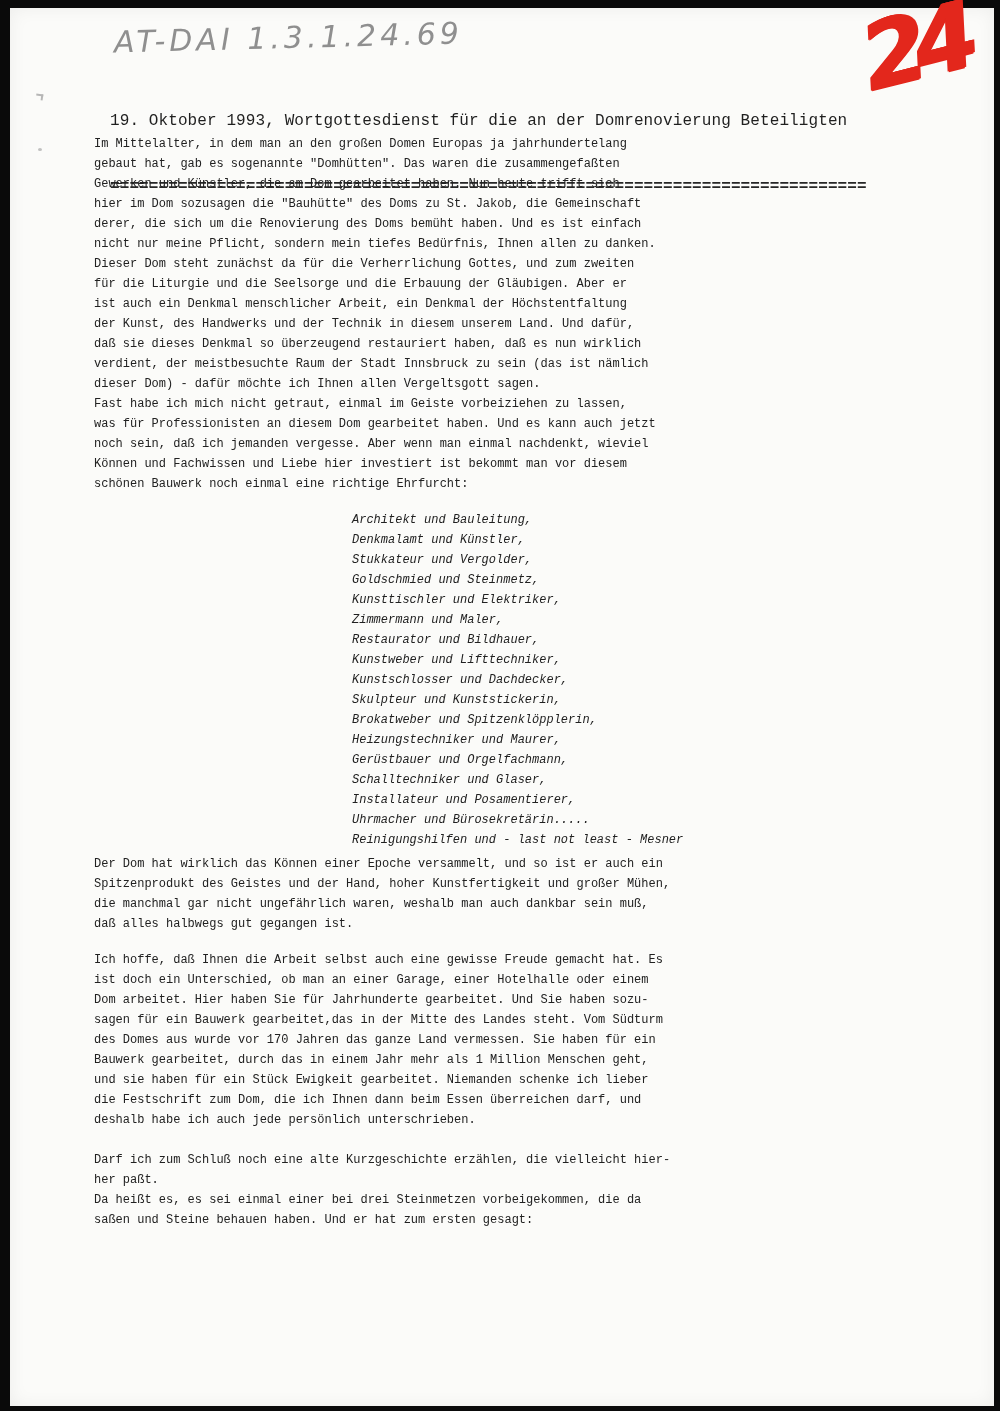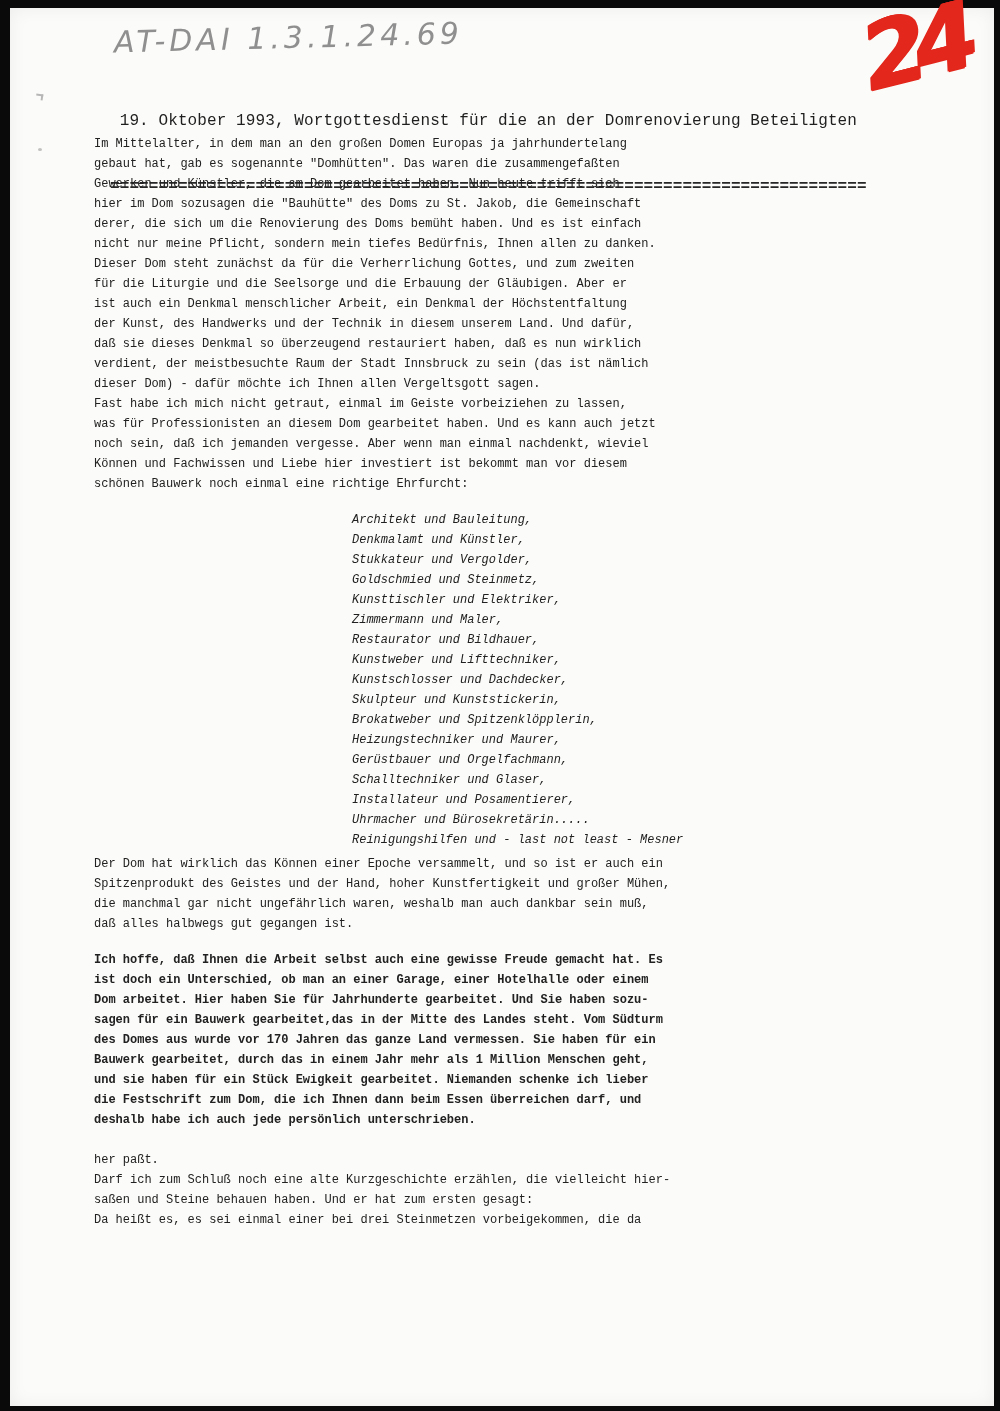--- a/index.html
+++ b/index.html
@@ -42,35 +42,35 @@
     text-shadow: 2px 0 0 currentColor, 0 1px 0 currentColor, -1px 0 0 currentColor;
   }
   .doc-header {
     position: absolute;
     left: 100px; top: 58px;
     color: #1f1f1f;
     font-size: 16px;
     line-height: 22px;
     white-space: pre;
   }
-  .doc-title { letter-spacing: 0.1px; text-align: center; }
+  .doc-title { letter-spacing: 0.1px; }
   .title-underline { letter-spacing: 0.1px; font-weight: 700; color: #262626; }
   .doc-body {
     position: absolute;
     left: 84px; top: 126px;
     width: 800px;
     color: #212121;
     font-size: 12px;
     line-height: 20px;
   }
   .tblock { white-space: pre; }
   .tblock .line { white-space: pre; min-height: 20px; }
   .professions { margin-top: 16px; margin-left: 258px; font-style: italic; }
   .para-epoch { margin-top: 4px; }
-  .para-hope { margin-top: 16px; font-weight: bold; }
+  .para-hope { margin-top: 16px; }
   .para-closing { margin-top: 20px; }
   .pencil-mark-1 {
     position: absolute;
     left: 26px; top: 86px;
     width: 7px; height: 6px;
     border-top: 2px solid #9a9a9a;
     border-right: 2px solid #9a9a9a;
     transform: rotate(8deg);
     opacity: 0.7;
   }
@@ -102,16 +102,16 @@
 
   <div class="doc-body">
     <div class="tblock para-intro"><div class="line">Im Mittelalter, in dem man an den großen Domen Europas ja jahrhundertelang</div><div class="line">gebaut hat, gab es sogenannte "Domhütten". Das waren die zusammengefaßten</div><div class="line">Gewerken und Künstler, die am Dom gearbeitet haben. Nun heute trifft sich</div><div class="line">hier im Dom sozusagen die "Bauhütte" des Doms zu St. Jakob, die Gemeinschaft</div><div class="line">derer, die sich um die Renovierung des Doms bemüht haben. Und es ist einfach</div><div class="line">nicht nur meine Pflicht, sondern mein tiefes Bedürfnis, Ihnen allen zu danken.</div><div class="line">Dieser Dom steht zunächst da für die Verherrlichung Gottes, und zum zweiten</div><div class="line">für die Liturgie und die Seelsorge und die Erbauung der Gläubigen. Aber er</div><div class="line">ist auch ein Denkmal menschlicher Arbeit, ein Denkmal der Höchstentfaltung</div><div class="line">der Kunst, des Handwerks und der Technik in diesem unserem Land. Und dafür,</div><div class="line">daß sie dieses Denkmal so überzeugend restauriert haben, daß es nun wirklich</div><div class="line">verdient, der meistbesuchte Raum der Stadt Innsbruck zu sein (das ist nämlich</div><div class="line">dieser Dom) - dafür möchte ich Ihnen allen Vergeltsgott sagen.</div><div class="line">Fast habe ich mich nicht getraut, einmal im Geiste vorbeiziehen zu lassen,</div><div class="line">was für Professionisten an diesem Dom gearbeitet haben. Und es kann auch jetzt</div><div class="line">noch sein, daß ich jemanden vergesse. Aber wenn man einmal nachdenkt, wieviel</div><div class="line">Können und Fachwissen und Liebe hier investiert ist bekommt man vor diesem</div><div class="line">schönen Bauwerk noch einmal eine richtige Ehrfurcht:</div></div>
 
     <div class="tblock professions"><div class="line">Architekt und Bauleitung,</div><div class="line">Denkmalamt und Künstler,</div><div class="line">Stukkateur und Vergolder,</div><div class="line">Goldschmied und Steinmetz,</div><div class="line">Kunsttischler und Elektriker,</div><div class="line">Zimmermann und Maler,</div><div class="line">Restaurator und Bildhauer,</div><div class="line">Kunstweber und Lifttechniker,</div><div class="line">Kunstschlosser und Dachdecker,</div><div class="line">Skulpteur und Kunststickerin,</div><div class="line">Brokatweber und Spitzenklöpplerin,</div><div class="line">Heizungstechniker und Maurer,</div><div class="line">Gerüstbauer und Orgelfachmann,</div><div class="line">Schalltechniker und Glaser,</div><div class="line">Installateur und Posamentierer,</div><div class="line">Uhrmacher und Bürosekretärin.....</div><div class="line">Reinigungshilfen und - last not least - Mesner</div></div>
 
     <div class="tblock para-epoch"><div class="line">Der Dom hat wirklich das Können einer Epoche versammelt, und so ist er auch ein</div><div class="line">Spitzenprodukt des Geistes und der Hand, hoher Kunstfertigkeit und großer Mühen,</div><div class="line">die manchmal gar nicht ungefährlich waren, weshalb man auch dankbar sein muß,</div><div class="line">daß alles halbwegs gut gegangen ist.</div></div>
 
     <div class="tblock para-hope"><div class="line">Ich hoffe, daß Ihnen die Arbeit selbst auch eine gewisse Freude gemacht hat. Es</div><div class="line">ist doch ein Unterschied, ob man an einer Garage, einer Hotelhalle oder einem</div><div class="line">Dom arbeitet. Hier haben Sie für Jahrhunderte gearbeitet. Und Sie haben sozu-</div><div class="line">sagen für ein Bauwerk gearbeitet,das in der Mitte des Landes steht. Vom Südturm</div><div class="line">des Domes aus wurde vor 170 Jahren das ganze Land vermessen. Sie haben für ein</div><div class="line">Bauwerk gearbeitet, durch das in einem Jahr mehr als 1 Million Menschen geht,</div><div class="line">und sie haben für ein Stück Ewigkeit gearbeitet. Niemanden schenke ich lieber</div><div class="line">die Festschrift zum Dom, die ich Ihnen dann beim Essen überreichen darf, und</div><div class="line">deshalb habe ich auch jede persönlich unterschrieben.</div></div>
 
-    <div class="tblock para-closing"><div class="line">her paßt.</div><div class="line">Darf ich zum Schluß noch eine alte Kurzgeschichte erzählen, die vielleicht hier-</div><div class="line">saßen und Steine behauen haben. Und er hat zum ersten gesagt:</div><div class="line">Da heißt es, es sei einmal einer bei drei Steinmetzen vorbeigekommen, die da</div></div>
+    <div class="tblock para-closing"><div class="line">Darf ich zum Schluß noch eine alte Kurzgeschichte erzählen, die vielleicht hier-</div><div class="line">her paßt.</div><div class="line">Da heißt es, es sei einmal einer bei drei Steinmetzen vorbeigekommen, die da</div><div class="line">saßen und Steine behauen haben. Und er hat zum ersten gesagt:</div></div>
   </div>
 
 </div>
 
 </body></html>

